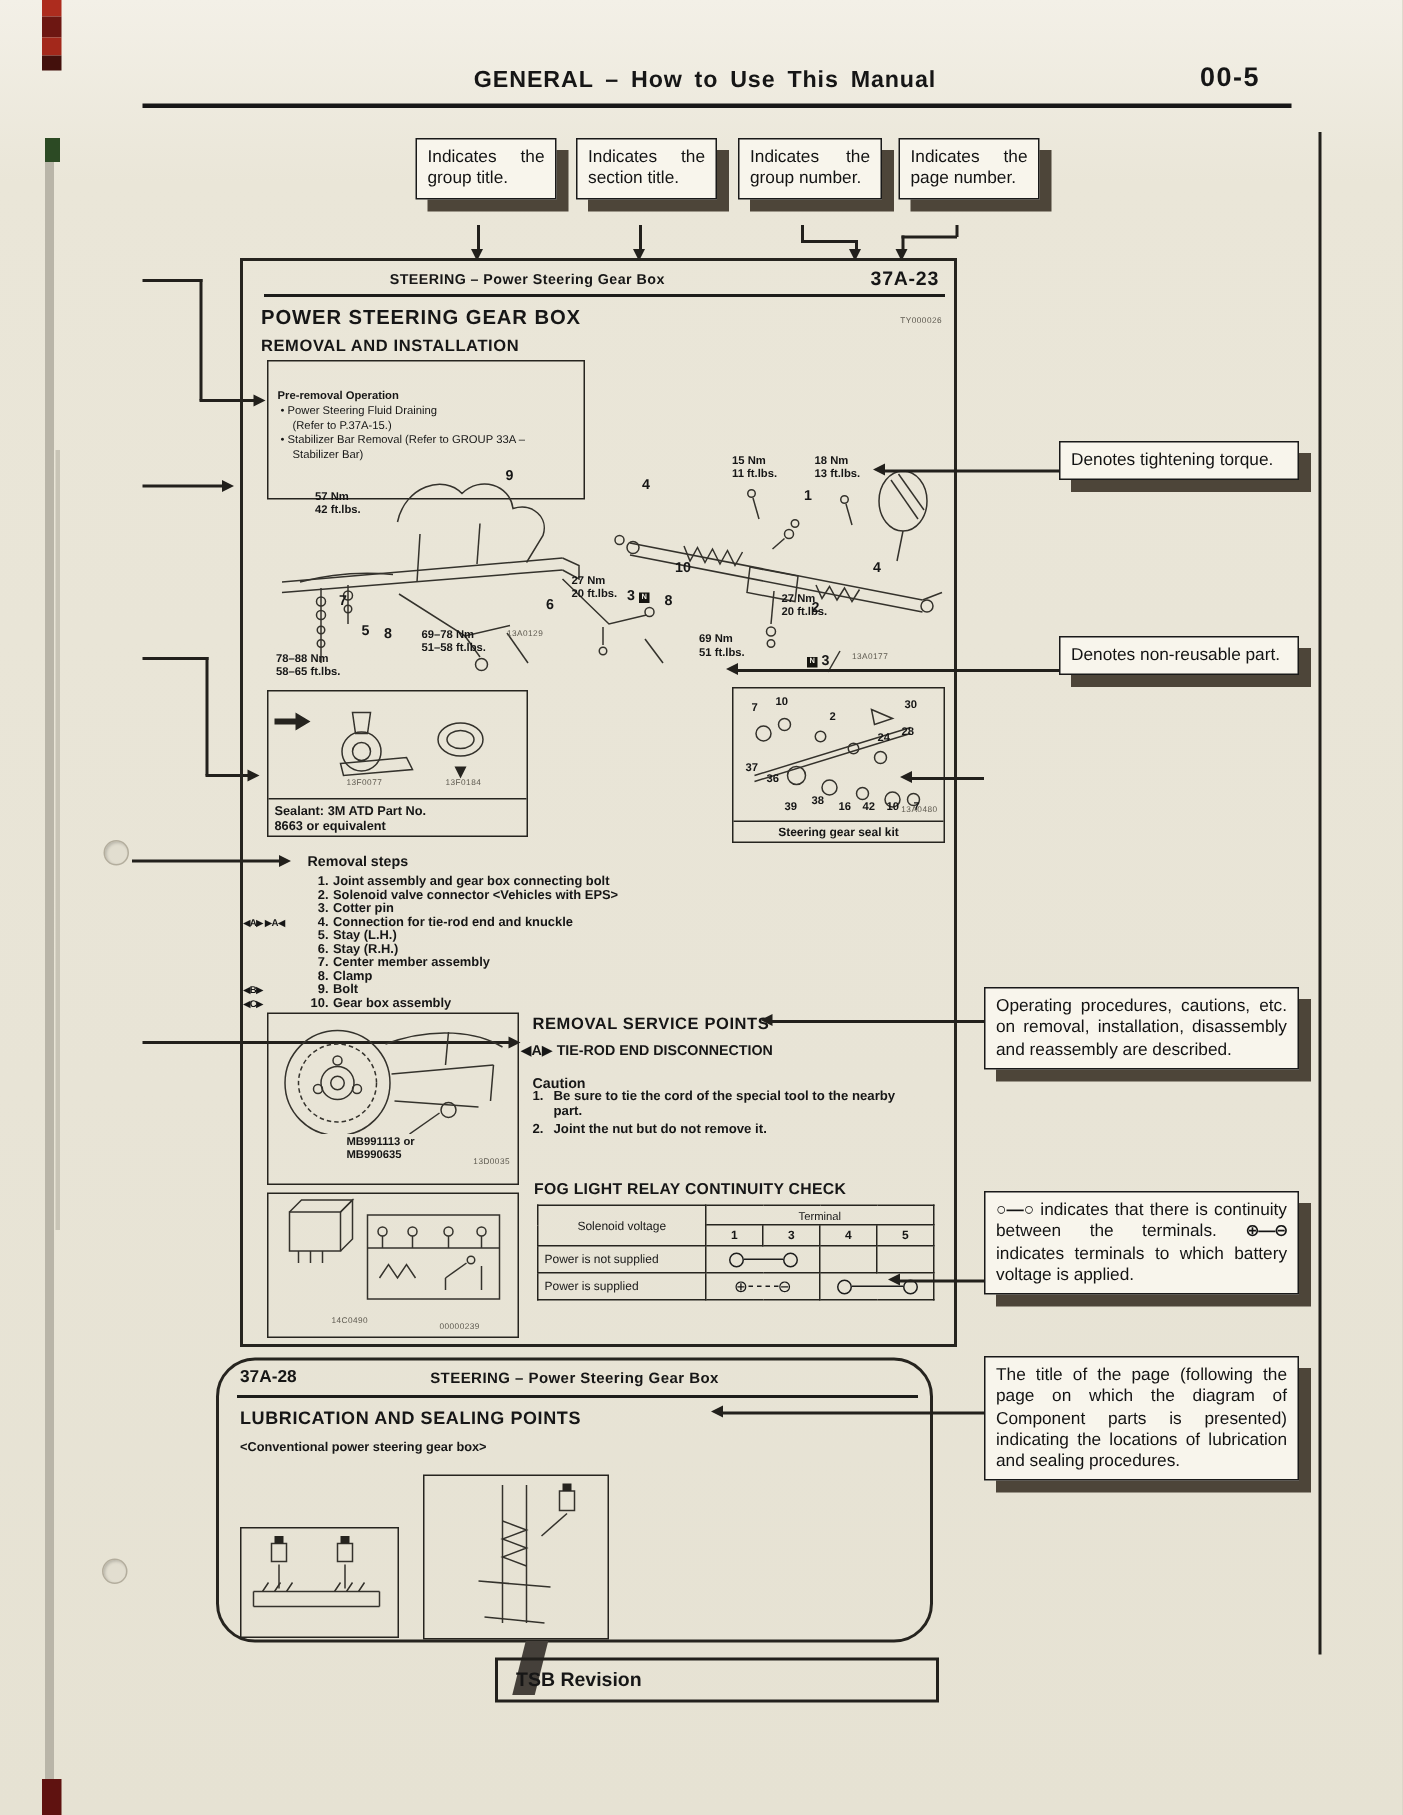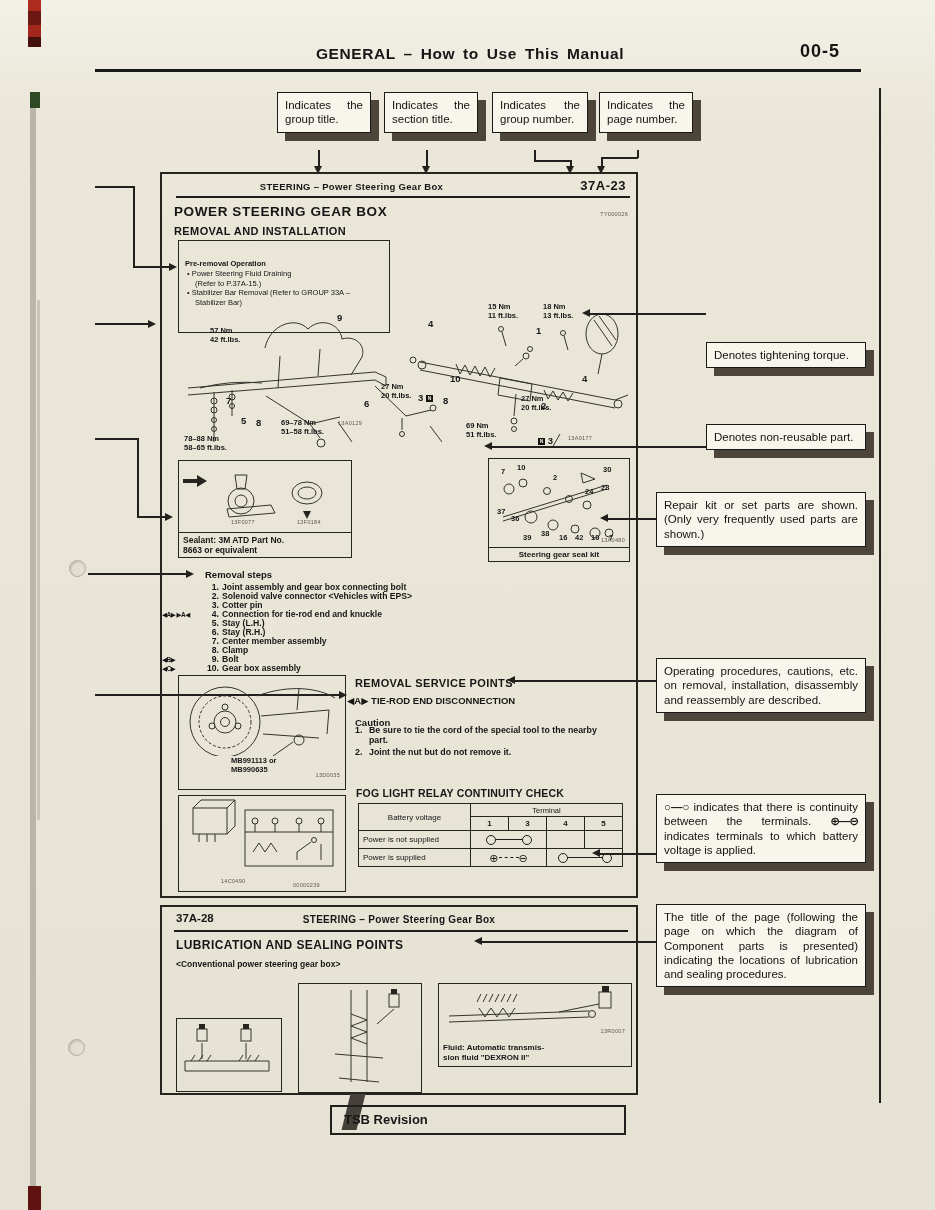--- a/index.html
+++ b/index.html
@@ -396,21 +396,21 @@
     <table class="fog abs" style="left:196px;top:629px;width:264px;">
       <colgroup>
           <col style="width:112px;">
           <col style="width:38px;">
           <col style="width:38px;">
           <col style="width:38px;">
           <col style="width:38px;">
         </colgroup>
       <tbody>
           <tr>
-        <td rowspan="2" style="text-align:center;height:26px;">Battery voltage</td>
+        <td rowspan="2" style="text-align:center;height:26px;">Solenoid voltage</td>
         <td colspan="4" style="text-align:center;height:12px;font-size:7.5px;">Terminal</td>
       </tr>
       <tr>
         <td class="b" style="text-align:center;height:13px;">1</td>
         <td class="b" style="text-align:center;">3</td>
         <td class="b" style="text-align:center;">4</td>
         <td class="b" style="text-align:center;">5</td>
       </tr>
       <tr>
         <td style="padding-left:4px;height:17px;">Power is not supplied</td>
@@ -438,21 +438,21 @@
                 <span class="cc"></span>
                 <span class="cline" style="width:34px;"></span>
                 <span class="cc"></span>
               </div>
             </td>
       </tr>
     </tbody>
       </table>
   </div>
 
-  <div class="panel" style="left:160px;top:905px;width:474px;height:186px;">
+  <div class="panel" style="left:144px;top:905px;width:474px;height:186px;border-radius:26px;">
     <div class="abs b" style="left:14px;top:5px;font-size:11.5px;">37A-28</div>
     <div class="abs b" style="left:80px;right:80px;top:7px;text-align:center;font-size:10px;letter-spacing:.3px;">STEERING – Power Steering Gear Box</div>
     <div class="abs" style="left:12px;right:8px;top:23px;height:2px;background:#1d1d1a;"></div>
     <div class="abs b" style="left:14px;top:31px;font-size:12px;letter-spacing:.4px;">LUBRICATION AND SEALING POINTS</div>
     <div class="abs b" style="left:14px;top:52px;font-size:8.5px;">&lt;Conventional power steering gear box&gt;</div>
 
     <div class="figbox" style="left:14px;top:111px;width:104px;height:72px;">
       <svg width="100" height="68" viewBox="0 0 100 68">
         <g class="art">
           <path d="M8 42 L92 42 M8 52 L92 52 M8 42 L8 52 M92 42 L92 52"></path>
@@ -470,60 +470,40 @@
         <g class="art">
           <path d="M52 6 L52 98 M68 6 L68 98"></path>
           <path d="M52 30 l16 6 l-16 6 l16 6 l-16 6 l16 6"></path>
           <path d="M36 70 L84 74 M40 94 L80 98"></path>
           <rect x="90" y="10" width="10" height="13"></rect>
             <path d="M95 25 L78 40"></path>
         </g>
         <rect x="92" y="5" width="6" height="5" fill="#26241f"></rect>
       </svg>
     </div>
-    <div class="figbox" style="left:276px;top:76px;width:192px;height:82px;">
-      <svg width="188" height="46" viewBox="0 0 188 46">
-        <g class="art">
-          <path d="M10 32 L150 27 M10 38 L150 33"></path>
-          <path d="M40 24 l6 9 l6 -9 l6 9 l6 -9 l6 9 l6 -9"></path>
-          <path d="M38 18 l4 -8 M44 18 l4 -8 M50 18 l4 -8 M56 18 l4 -8 M62 18 l4 -8 M68 18 l4 -8 M74 18 l4 -8"></path>
-          <circle cx="153" cy="30" r="3.5"></circle>
-          <rect x="160" y="8" width="12" height="16"></rect>
-            <path d="M160 20 L120 28"></path>
-        </g>
-        <rect x="163" y="2" width="7" height="6" fill="#26241f"></rect>
-      </svg>
-      <div class="code" style="right:6px;top:44px;">13R0007</div>
-      <div class="abs b" style="left:4px;bottom:3px;font-size:8px;line-height:1.25;">
-        <div>Fluid: Automatic transmis-</div>
-          <div>sion fluid "DEXRON II"</div>
-      </div>
-    </div>
   </div>
 
   <div class="abs" style="left:346px;top:1094px;width:15px;height:36px;background:#45403a;transform:skewX(-14deg);"></div>
 
   <div class="abs" style="left:330px;top:1105px;width:292px;height:26px;border:2px solid #22201c;">
     <div class="b" style="margin-left:12px;font-size:13px;line-height:26px;">TSB Revision</div>
   </div>
 
   <div class="hl" style="left:589px;top:313px;width:117px;"></div>
   <div class="tl" style="left:582px;top:309px;"></div>
-  <div class="callout" style="left:706px;top:294px;width:144px;margin-top:48px;">
+  <div class="callout" style="left:706px;top:294px;width:144px;">
     <span>Denotes tightening torque.</span></div>
 
   <div class="hl" style="left:491px;top:446px;width:215px;"></div>
   <div class="tl" style="left:484px;top:442px;"></div>
   <div class="callout" style="left:706px;top:424px;width:144px;">
     <span>Denotes non-reusable part.</span></div>
 
   <div class="hl" style="left:607px;top:518px;width:49px;"></div>
   <div class="tl" style="left:600px;top:514px;"></div>
-  <div class="callout" style="left:656px;top:492px;width:194px;">
-    <span>Repair kit or set parts are shown. (Only very frequently used parts are shown.)</span></div>
 
   <div class="hl" style="left:514px;top:680px;width:142px;"></div>
   <div class="tl" style="left:507px;top:676px;"></div>
   <div class="callout" style="left:656px;top:658px;width:194px;">
     <span>Operating procedures, cautions, etc. on removal, installation, disassembly and reassembly are described.</span></div>
 
   <div class="hl" style="left:599px;top:853px;width:57px;"></div>
   <div class="tl" style="left:592px;top:849px;"></div>
   <div class="callout" style="left:656px;top:794px;width:194px;">
     <span class="b" style="letter-spacing:-1px;">○—○</span>

